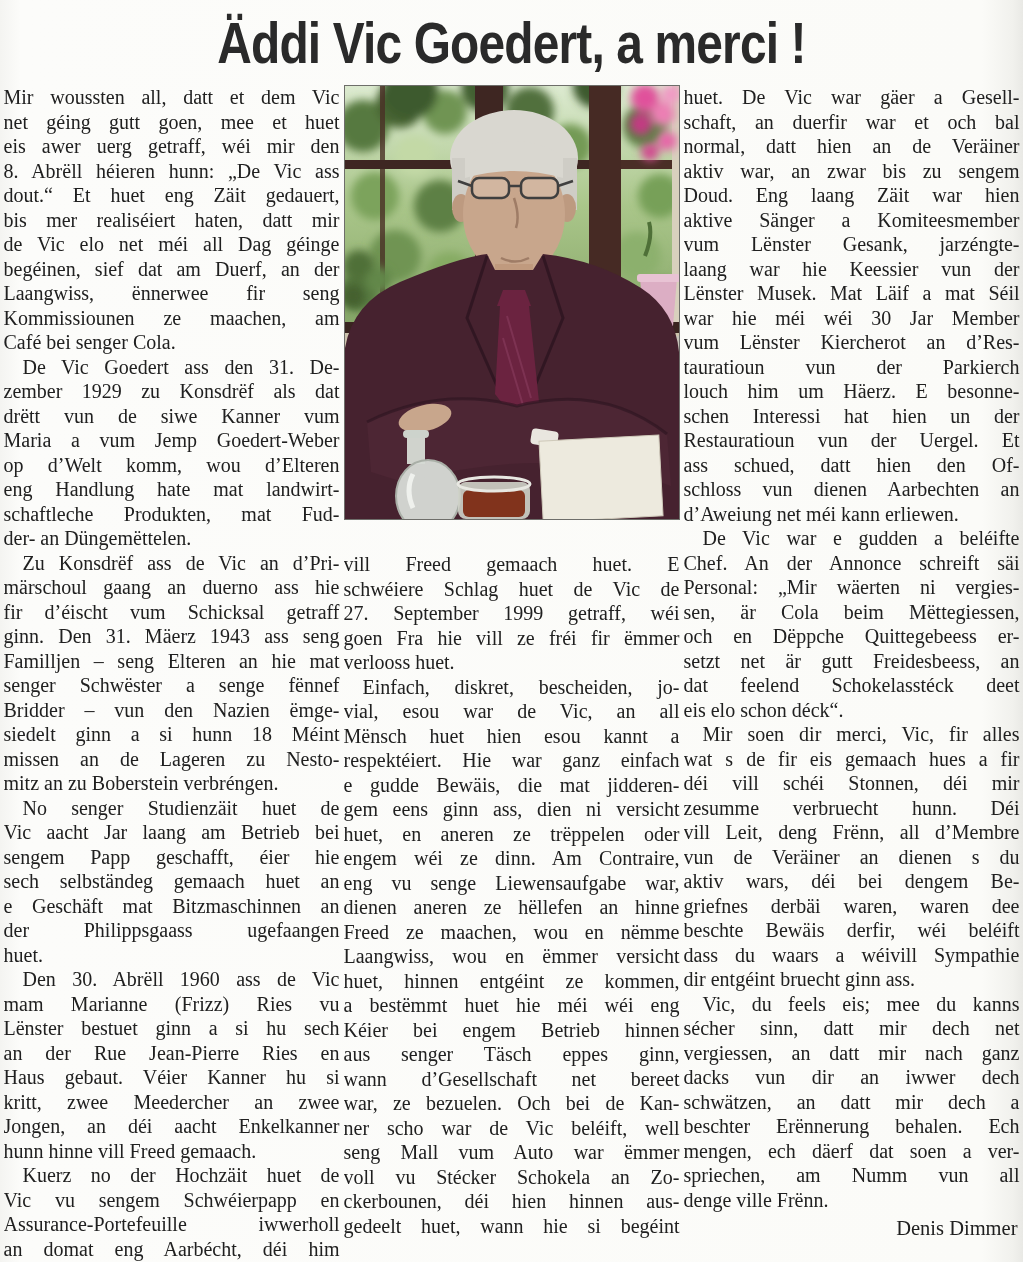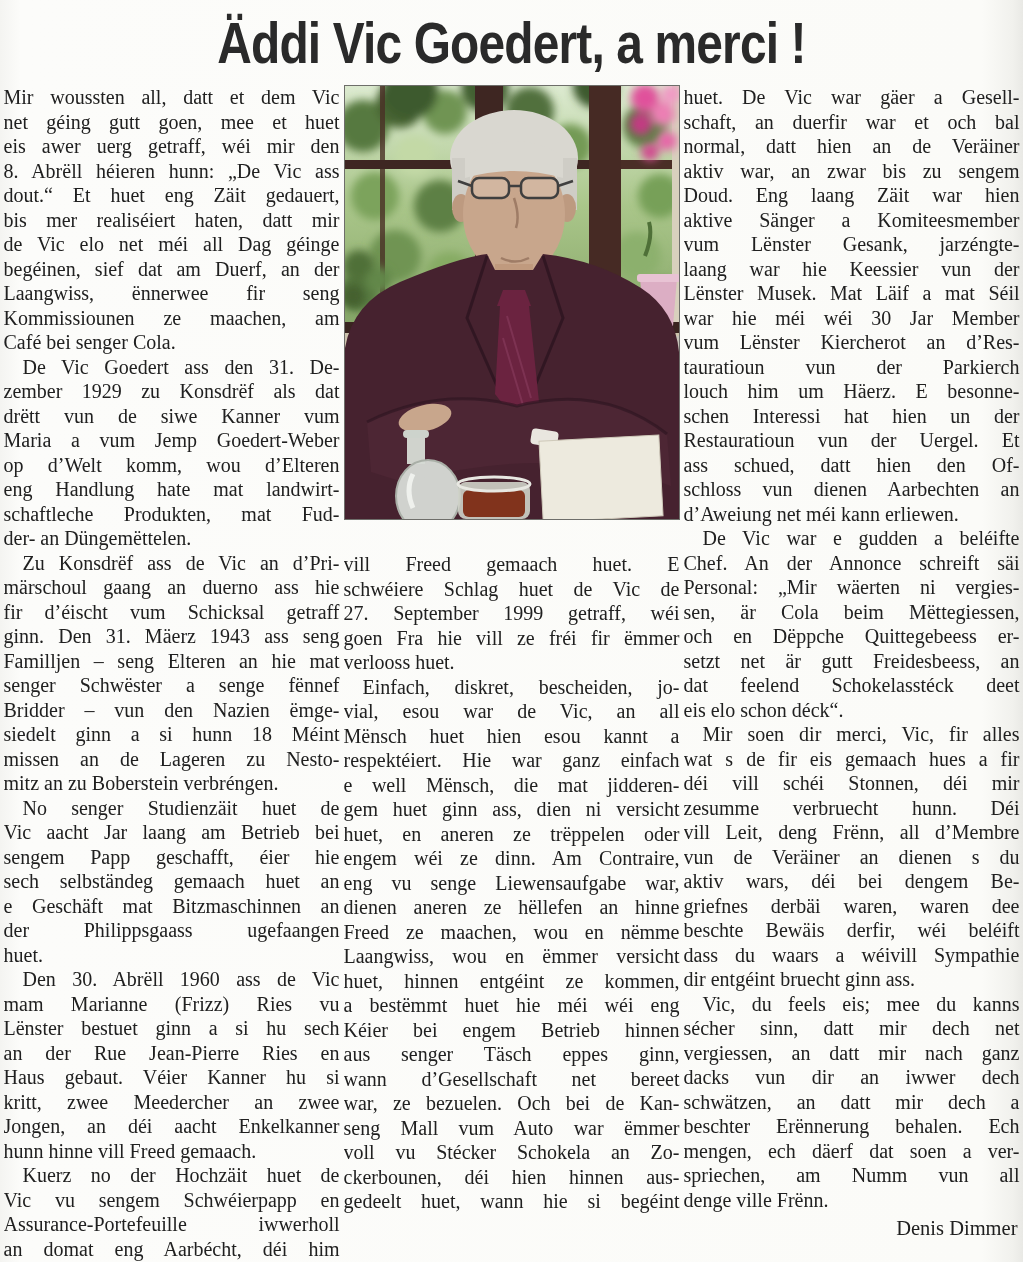--- a/index.html
+++ b/index.html
@@ -253,34 +253,35 @@
       <div class="lines">
           <div class="line">vill Freed gemaach huet. E</div>
           <div class="line">schwéiere Schlag huet de Vic de</div>
           <div class="line">27. September 1999 getraff, wéi</div>
           <div class="line">goen Fra hie vill ze fréi fir ëmmer</div>
           <div class="line last">verlooss huet.</div>
           <div class="line indent">Einfach, diskret, bescheiden, jo-</div>
           <div class="line">vial, esou war de Vic, an all</div>
           <div class="line">Mënsch huet hien esou kannt a</div>
           <div class="line">respektéiert. Hie war ganz einfach</div>
-          <div class="line">e well Mënsch, die mat jidderen-</div>
-          <div class="line">gem huet ginn ass, dien ni versicht</div>
+          <div class="line">e gudde Bewäis, die mat jidderen-</div>
+          <div class="line">gem eens ginn ass, dien ni versicht</div>
           <div class="line">huet, en aneren ze trëppelen oder</div>
           <div class="line">engem wéi ze dinn. Am Contraire,</div>
           <div class="line">eng vu senge Liewensaufgabe war,</div>
           <div class="line">dienen aneren ze hëllefen an hinne</div>
           <div class="line">Freed ze maachen, wou en nëmme</div>
           <div class="line">Laangwiss, wou en ëmmer versicht</div>
           <div class="line">huet, hinnen entgéint ze kommen,</div>
           <div class="line">a bestëmmt huet hie méi wéi eng</div>
           <div class="line">Kéier bei engem Betrieb hinnen</div>
           <div class="line">aus senger Täsch eppes ginn,</div>
           <div class="line">wann d’Gesellschaft net bereet</div>
           <div class="line">war, ze bezuelen. Och bei de Kan-</div>
+          <div class="line">ner scho war de Vic beléift, well</div>
           <div class="line">seng Mall vum Auto war ëmmer</div>
           <div class="line">voll vu Stécker Schokela an Zo-</div>
           <div class="line">ckerbounen, déi hien hinnen aus-</div>
           <div class="line">gedeelt huet, wann hie si begéint</div>
         </div>
     </div>
 
     <div class="column">
       <div class="lines">
           <div class="line">huet. De Vic war gäer a Gesell-</div>

